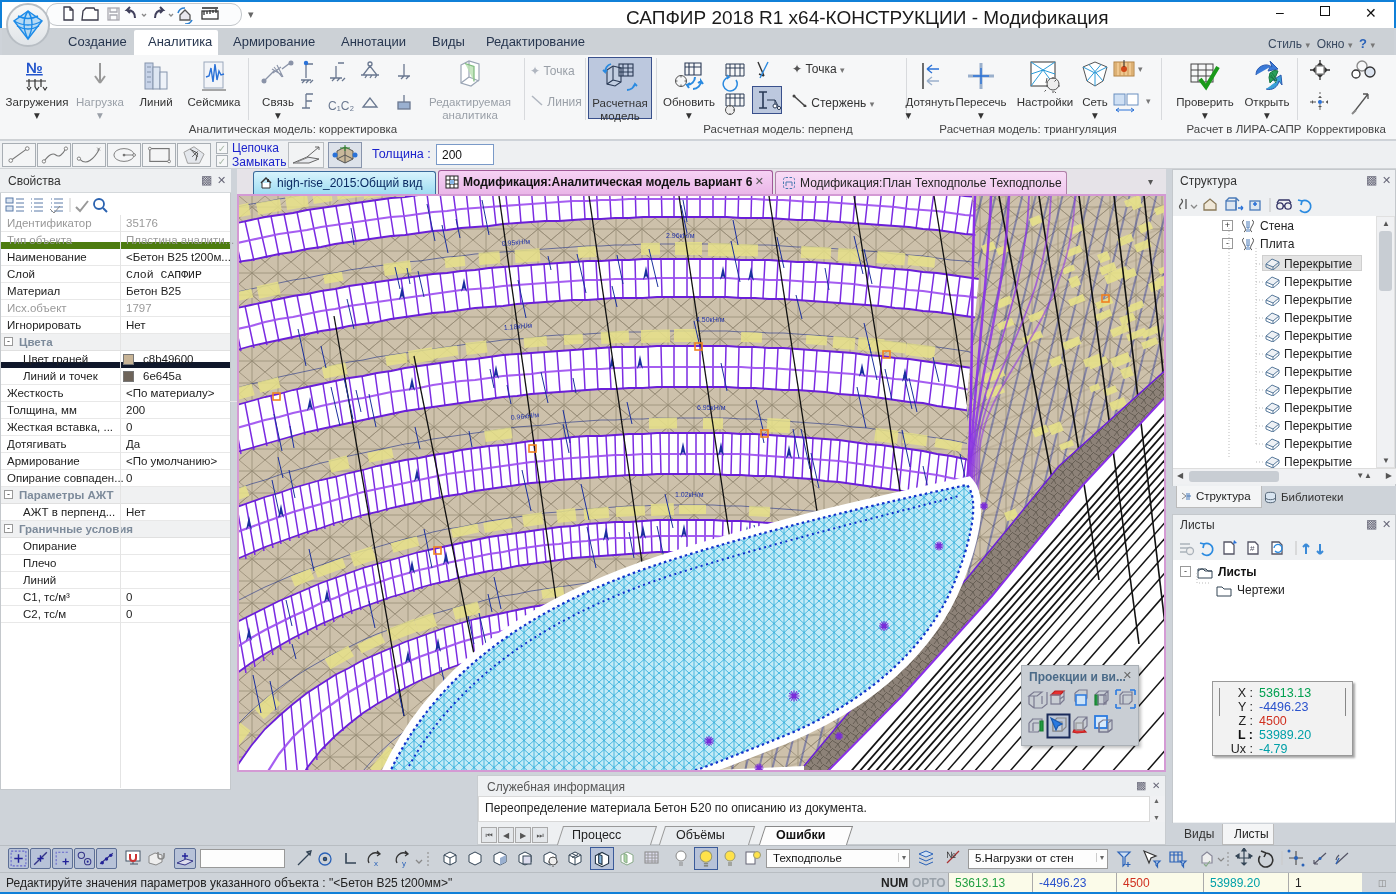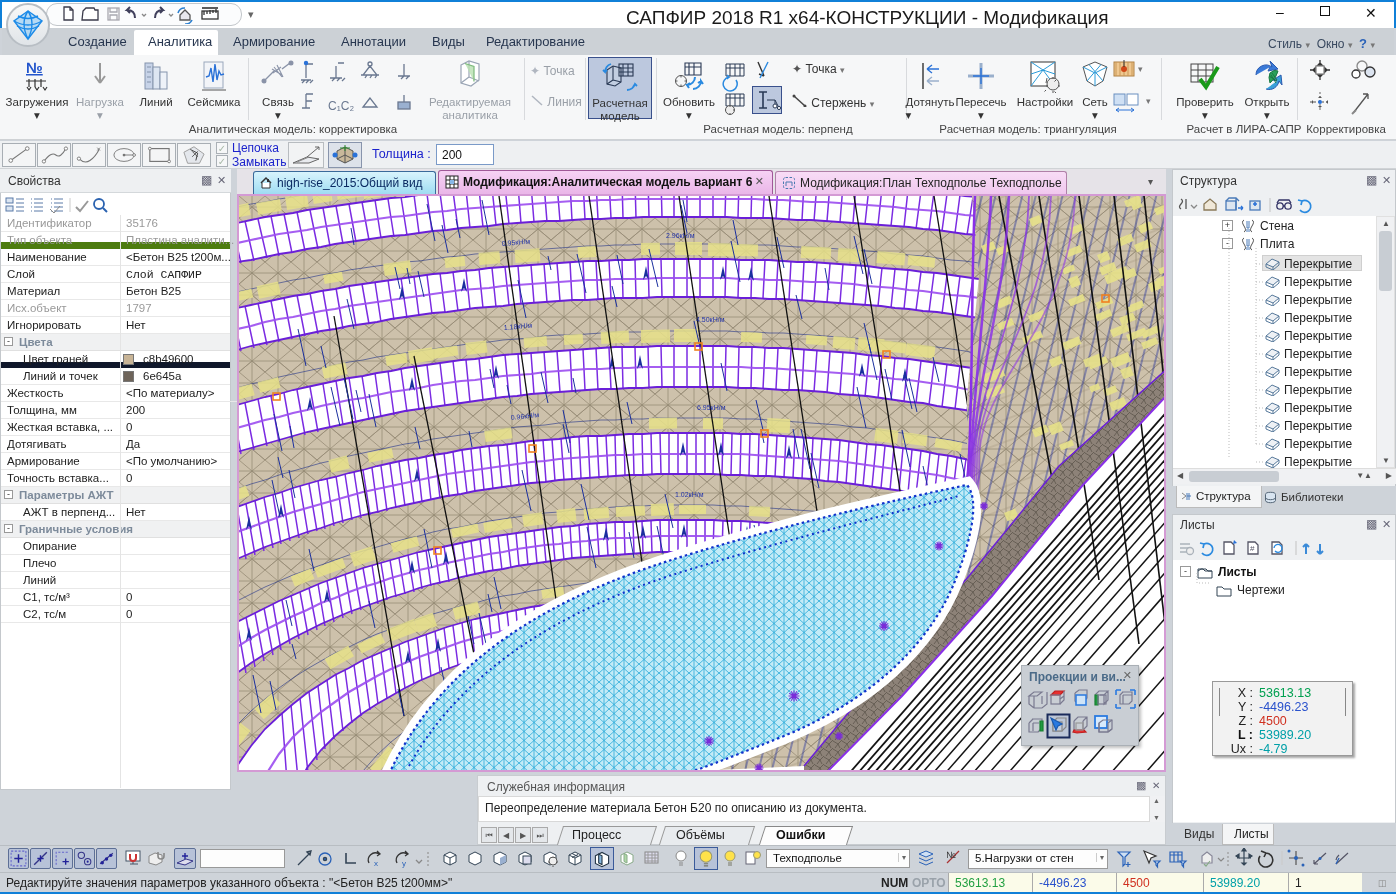--- a/index.html
+++ b/index.html
@@ -436,21 +436,21 @@
   </div>
 <div class="abs" style="left:1px;top:436px;width:229px;height:17px;border-bottom:1px solid #e8e8e8;font-size:11.5px;">
     <span style="position:absolute;left:6px;top:2px;color:#222;white-space:nowrap;">Дотягивать</span>
     <span style="position:absolute;left:125px;top:2px;color:#222;white-space:nowrap;">Да</span>
   </div>
 <div class="abs" style="left:1px;top:453px;width:229px;height:17px;border-bottom:1px solid #e8e8e8;font-size:11.5px;">
     <span style="position:absolute;left:6px;top:2px;color:#222;white-space:nowrap;">Армирование</span>
     <span style="position:absolute;left:125px;top:2px;color:#222;white-space:nowrap;">&lt;По умолчанию&gt;</span>
   </div>
 <div class="abs" style="left:1px;top:470px;width:229px;height:17px;border-bottom:1px solid #e8e8e8;font-size:11.5px;">
-    <span style="position:absolute;left:6px;top:2px;color:#222;white-space:nowrap;">Точность вставка...</span>
+    <span style="position:absolute;left:6px;top:2px;color:#222;white-space:nowrap;">Опирание совпаден...</span>
     <span style="position:absolute;left:125px;top:2px;color:#222;white-space:nowrap;">0</span>
   </div>
 <div class="abs" style="left:1px;top:487px;width:229px;height:17px;background:#f0f1f2;border-bottom:1px solid #e0e0e0;font-size:11.5px;color:#7d8b9b;font-weight:bold;padding:2px 0 0 18px;"><span style="position:absolute;left:3px;top:3px;width:9px;height:9px;border:1px solid #999;background:#fff;font-size:9px;line-height:7px;text-align:center;color:#333;font-weight:normal;">-</span>Параметры АЖТ</div>
 <div class="abs" style="left:1px;top:504px;width:229px;height:17px;border-bottom:1px solid #e8e8e8;font-size:11.5px;">
     <span style="position:absolute;left:22px;top:2px;color:#222;white-space:nowrap;">АЖТ в перпенд...</span>
     <span style="position:absolute;left:125px;top:2px;color:#222;white-space:nowrap;">Нет</span>
   </div>
 <div class="abs" style="left:1px;top:521px;width:229px;height:17px;background:#f0f1f2;border-bottom:1px solid #e0e0e0;font-size:11.5px;color:#7d8b9b;font-weight:bold;padding:2px 0 0 18px;"><span style="position:absolute;left:3px;top:3px;width:9px;height:9px;border:1px solid #999;background:#fff;font-size:9px;line-height:7px;text-align:center;color:#333;font-weight:normal;">-</span>Граничные условия</div>
 <div class="abs" style="left:1px;top:538px;width:229px;height:17px;border-bottom:1px solid #e8e8e8;font-size:11.5px;">
     <span style="position:absolute;left:22px;top:2px;color:#222;white-space:nowrap;">Опирание</span>

